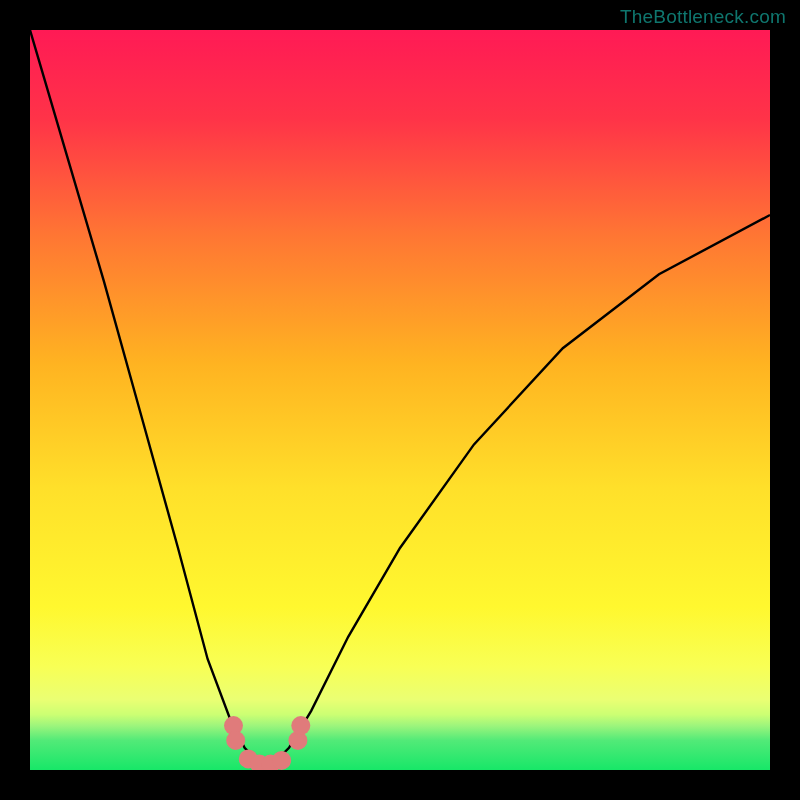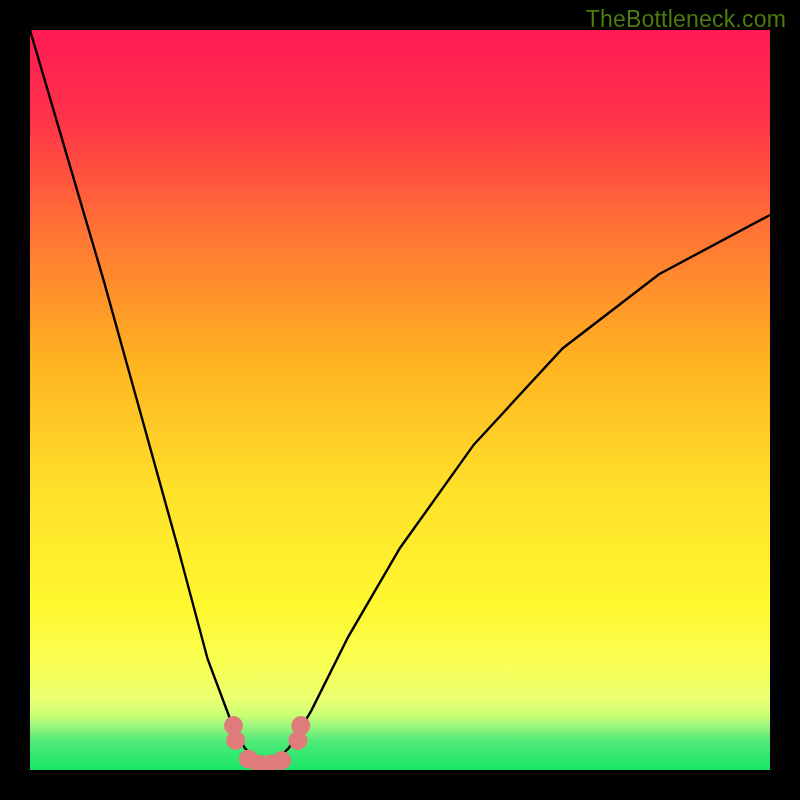--- a/index.html
+++ b/index.html
@@ -22,22 +22,22 @@
     position: absolute;
     left: 0;
     top: 0;
     width: 740px;
     height: 740px;
   }
   .watermark {
     position: absolute;
     top: 6px;
     right: 14px;
-    color: #4d7c0f;
-    font-size: 23px;
+    color: #0f766e;
+    font-size: 19px;
     letter-spacing: 0.2px;
     font-weight: 400;
   }
   svg { display: block; }
 </style>
 </head>
 <body>
 
 <div class="watermark">TheBottleneck.com</div>
 

